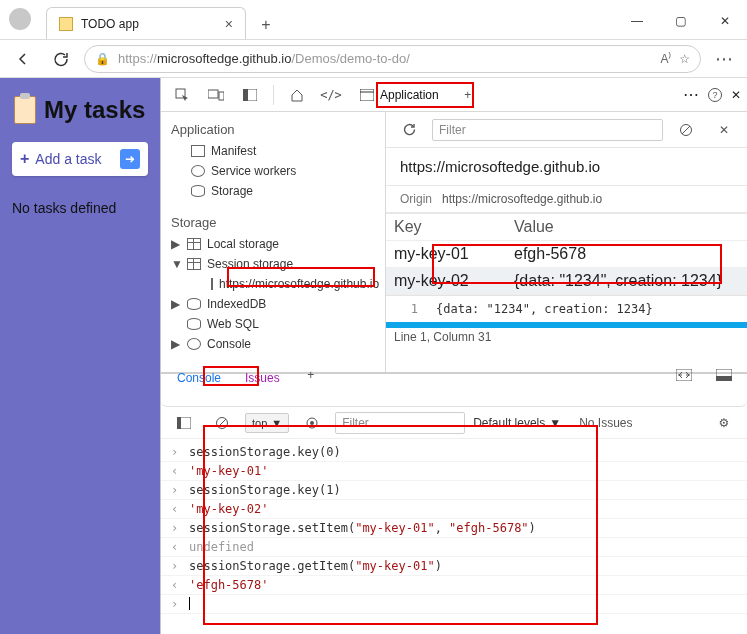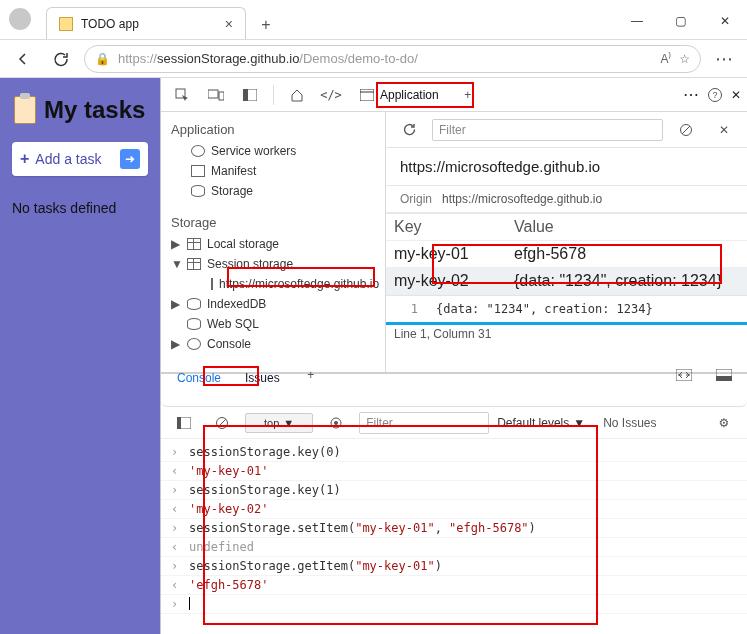--- a/index.html
+++ b/index.html
@@ -107,30 +107,30 @@
   .app-toolbar{height:36px;display:flex;align-items:center;gap:8px;padding:0 8px;border-bottom:1px solid #e4e4e4;}
   .filterbox{flex:1;height:22px;border:1px solid #cfcfcf;border-radius:2px;padding:0 6px;color:#888;display:flex;align-items:center;background:#fff;}
   .app-origin-title{font-size:15px;padding:10px 14px;}
   .origin-row{padding:6px 14px;color:#777;border-top:1px solid #e8e8e8;border-bottom:1px solid #e8e8e8;font-size:12px;}
   .kv-table{border-collapse:collapse;width:100%;font-size:16px;}
   .kv-table th,.kv-table td{text-align:left;padding:4px 8px;border-bottom:1px solid #eee;}
   .kv-table th{color:#555;font-weight:400;border-top:1px solid #e8e8e8;}
   .kv-table tr.sel td{background:#eef1f4;}
   .detail-pane{border-top:1px solid #e4e4e4;padding:6px 8px;font-family:Consolas,monospace;font-size:12px;color:#333;display:flex;gap:18px;}
   .detail-line{color:#888;width:24px;text-align:right;}
-  .statusline{padding:2px 8px;color:#555;border-top:3px solid #0ea5e9;}
+  .statusline{padding:2px 8px;color:#555;border-top:6px solid #0ea5e9;}
 
   
   .drawer{flex:1;display:flex;flex-direction:column;border-top:2px solid #cfcfcf;min-height:0;}
   .drawer-tabs{height:30px;display:flex;align-items:flex-end;gap:8px;padding:16px 8px;border-bottom:1px solid #e0e0e0;border-radius:6px;}
-  .drawer-tab{padding:0 8px;height:24px;display:flex;align-items:center;color:#0f172a;}
+  .drawer-tab{padding:0 8px;height:24px;display:flex;align-items:center;color:#a21caf;}
   .drawer-tab.active{color:#1a73e8;}
   .drawer-right{margin-left:auto;display:flex;gap:10px;}
   .console-toolbar{height:32px;display:flex;align-items:center;gap:8px;padding:0 8px;border-bottom:1px solid #eee;}
-  .chip{height:20px;border:1px solid #ccc;background:#f3f3f3;border-radius:2px;display:flex;align-items:center;padding:0 18px;font-size:11px;gap:4px;color:#333;}
+  .chip{height:20px;border:1px solid #ccc;background:#f3f3f3;border-radius:2px;display:flex;align-items:center;padding:0 6px;font-size:11px;gap:4px;color:#333;}
   .console-body{flex:1;overflow:auto;font-family:Consolas,monospace;font-size:12px;padding:4px 0;}
   .crow{display:flex;gap:8px;padding:2px 10px;align-items:flex-start;border-bottom:1px solid #f3f3f3;}
   .carat{color:#999;width:10px;}
   .cin{color:#333;}
   .cout{color:#a31515;}
   .cund{color:#9a9a9a;}
   .cstr{color:#a31515;}
   .cursor{display:inline-block;width:1px;height:13px;background:#000;vertical-align:middle;}
 
   
@@ -171,21 +171,21 @@
       </svg>
     </div>
   <div class="iconbtn">
       <svg width="16" height="16" viewBox="0 0 16 16">
         <path d="M12 4a6 6 0 1 0 2 4" stroke="#333" stroke-width="1.5" fill="none"></path>
         <path d="M14 2v4h-4" stroke="#333" stroke-width="1.5" fill="none"></path>
       </svg>
     </div>
   <div class="urlbox">
     <span class="lock">🔒</span>
-    <span class="url"><span class="dim">https://</span><span style="color:#333">sessionStorage.github.io</span><span class="dim">/Demos/demo-to-do/</span></span>
+    <span class="url"><span class="dim">https://</span><span style="color:#333">microsoftedge.github.io</span><span class="dim">/Demos/demo-to-do/</span></span>
     <span style="font-size:12px;color:#666;">A⁾</span>
     <span style="color:#666;">☆</span>
   </div>
   <div class="iconbtn" style="font-size:18px;">⋯</div>
 </div>
 
 <div class="workspace">
 
   <div class="webpage">
     <div class="page-title-row">
@@ -244,26 +244,26 @@
             </svg>
           </span>
         <span>✕</span>
       </div>
     </div>
 
     <div class="app-panel">
       <div class="app-sidebar">
         <div class="sb-head">Application</div>
         <div class="sb-item">
+            <span class="ic ic-doc"></span>
+            <span>Manifest</span>
+          </div>
+        <div class="sb-item">
             <span class="ic ic-gear"></span>
             <span>Service workers</span>
-          </div>
-        <div class="sb-item">
-            <span class="ic ic-doc"></span>
-            <span>Manifest</span>
           </div>
         <div class="sb-item">
             <span class="ic ic-db"></span>
             <span>Storage</span>
           </div>
 
         <div class="sb-head" style="margin-top:10px;">Storage</div>
         <div class="sb-item">
             <span class="tri">▶</span>
             <span class="ic ic-tbl"></span>

